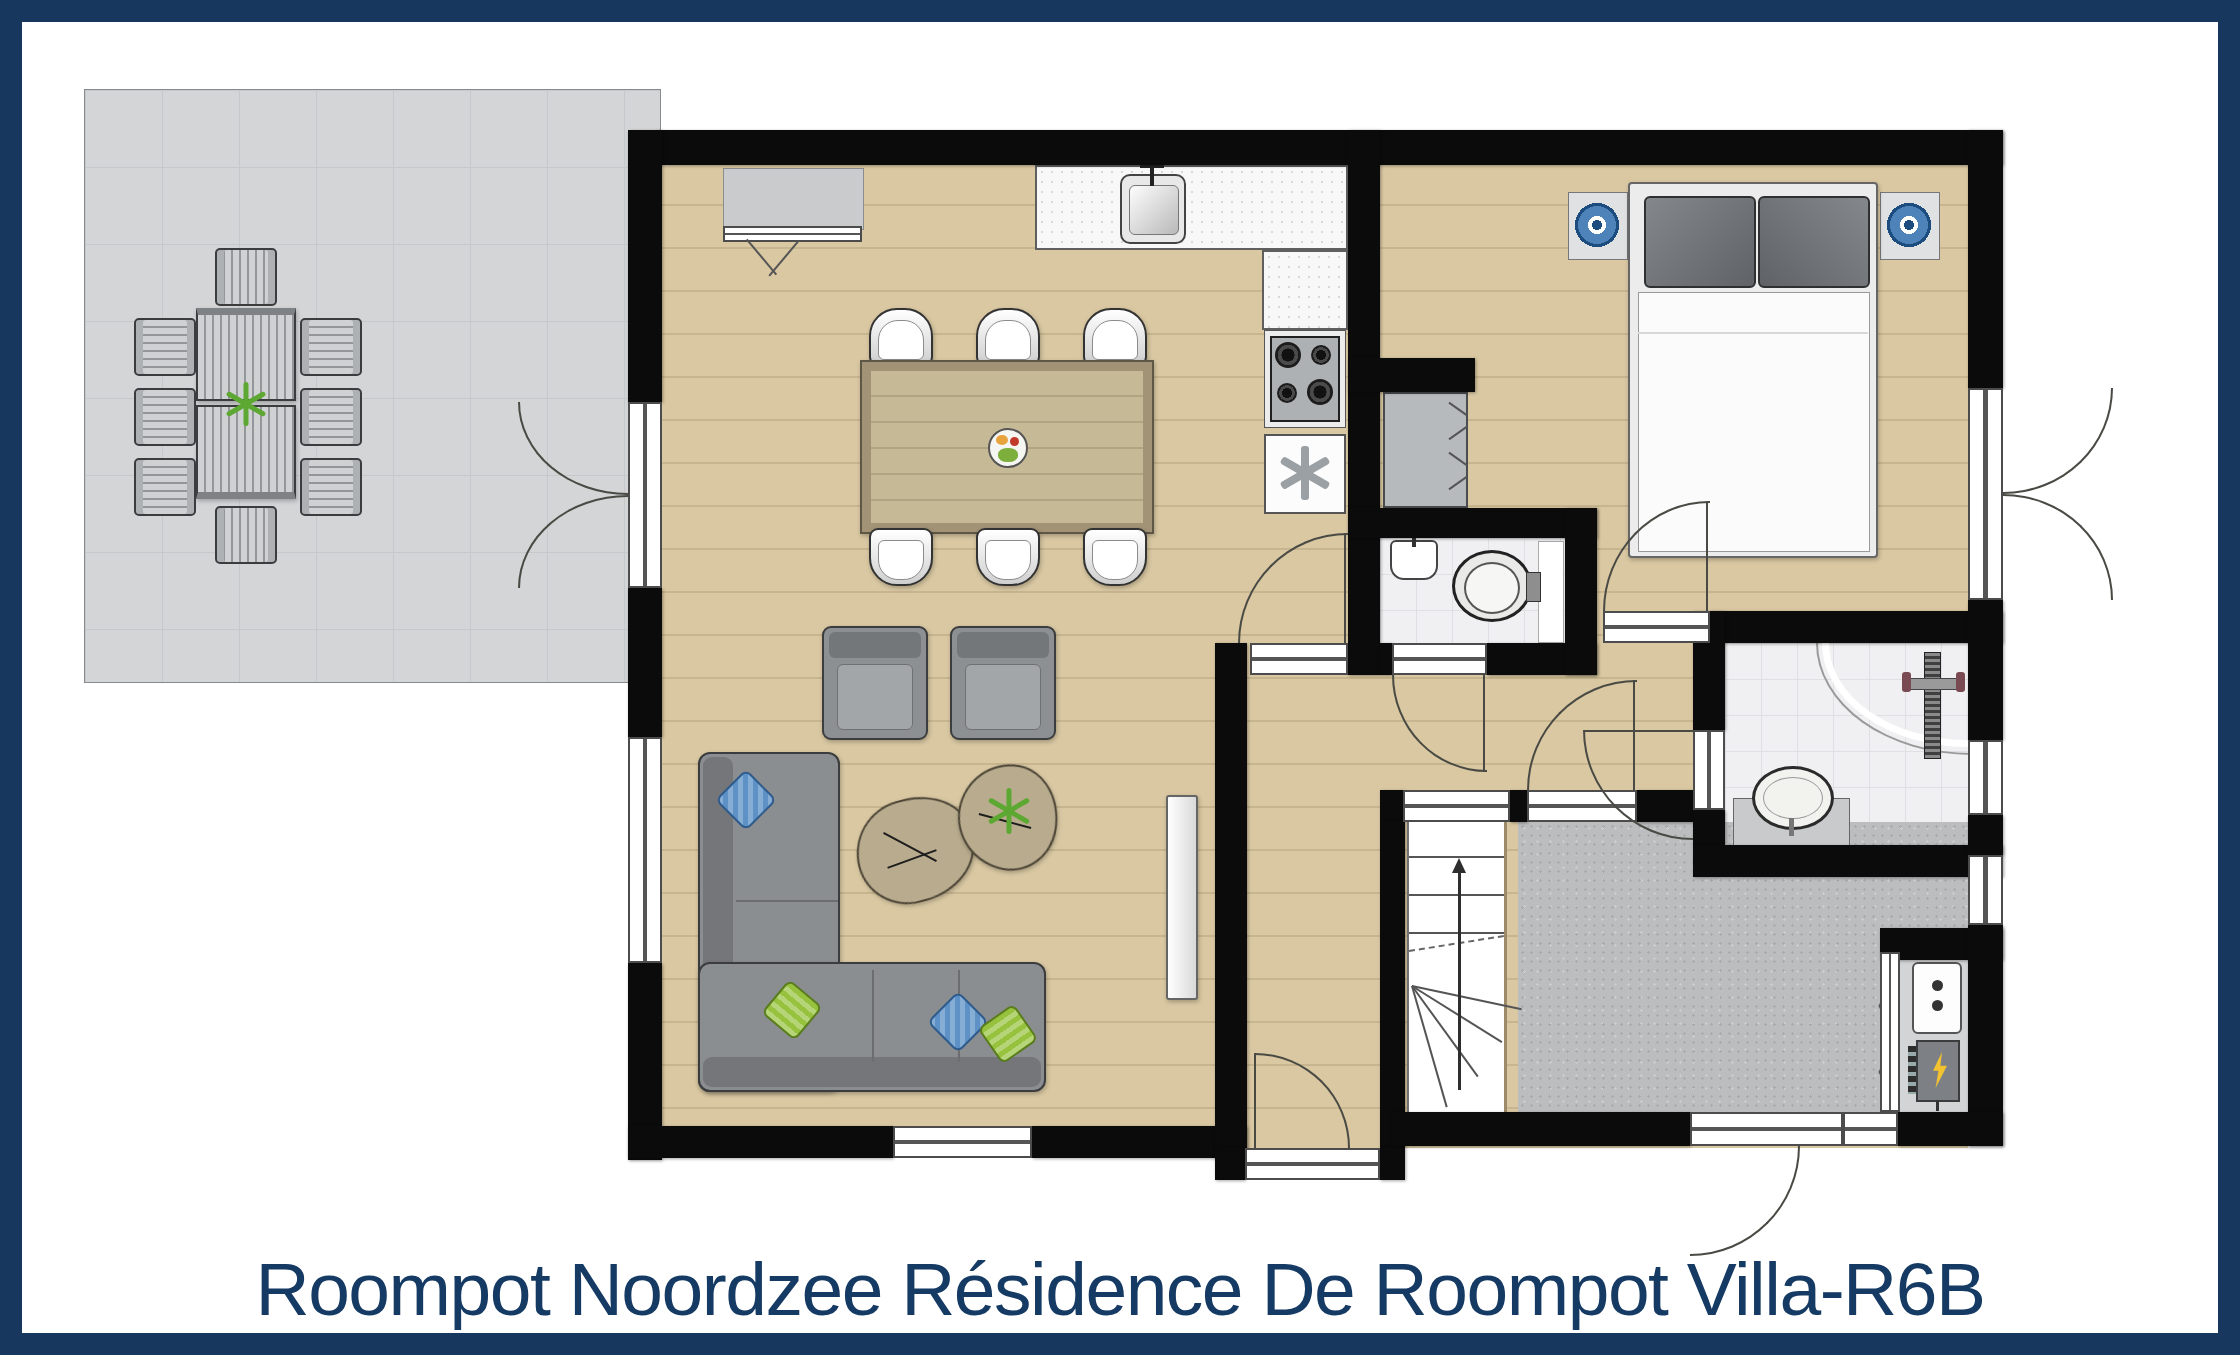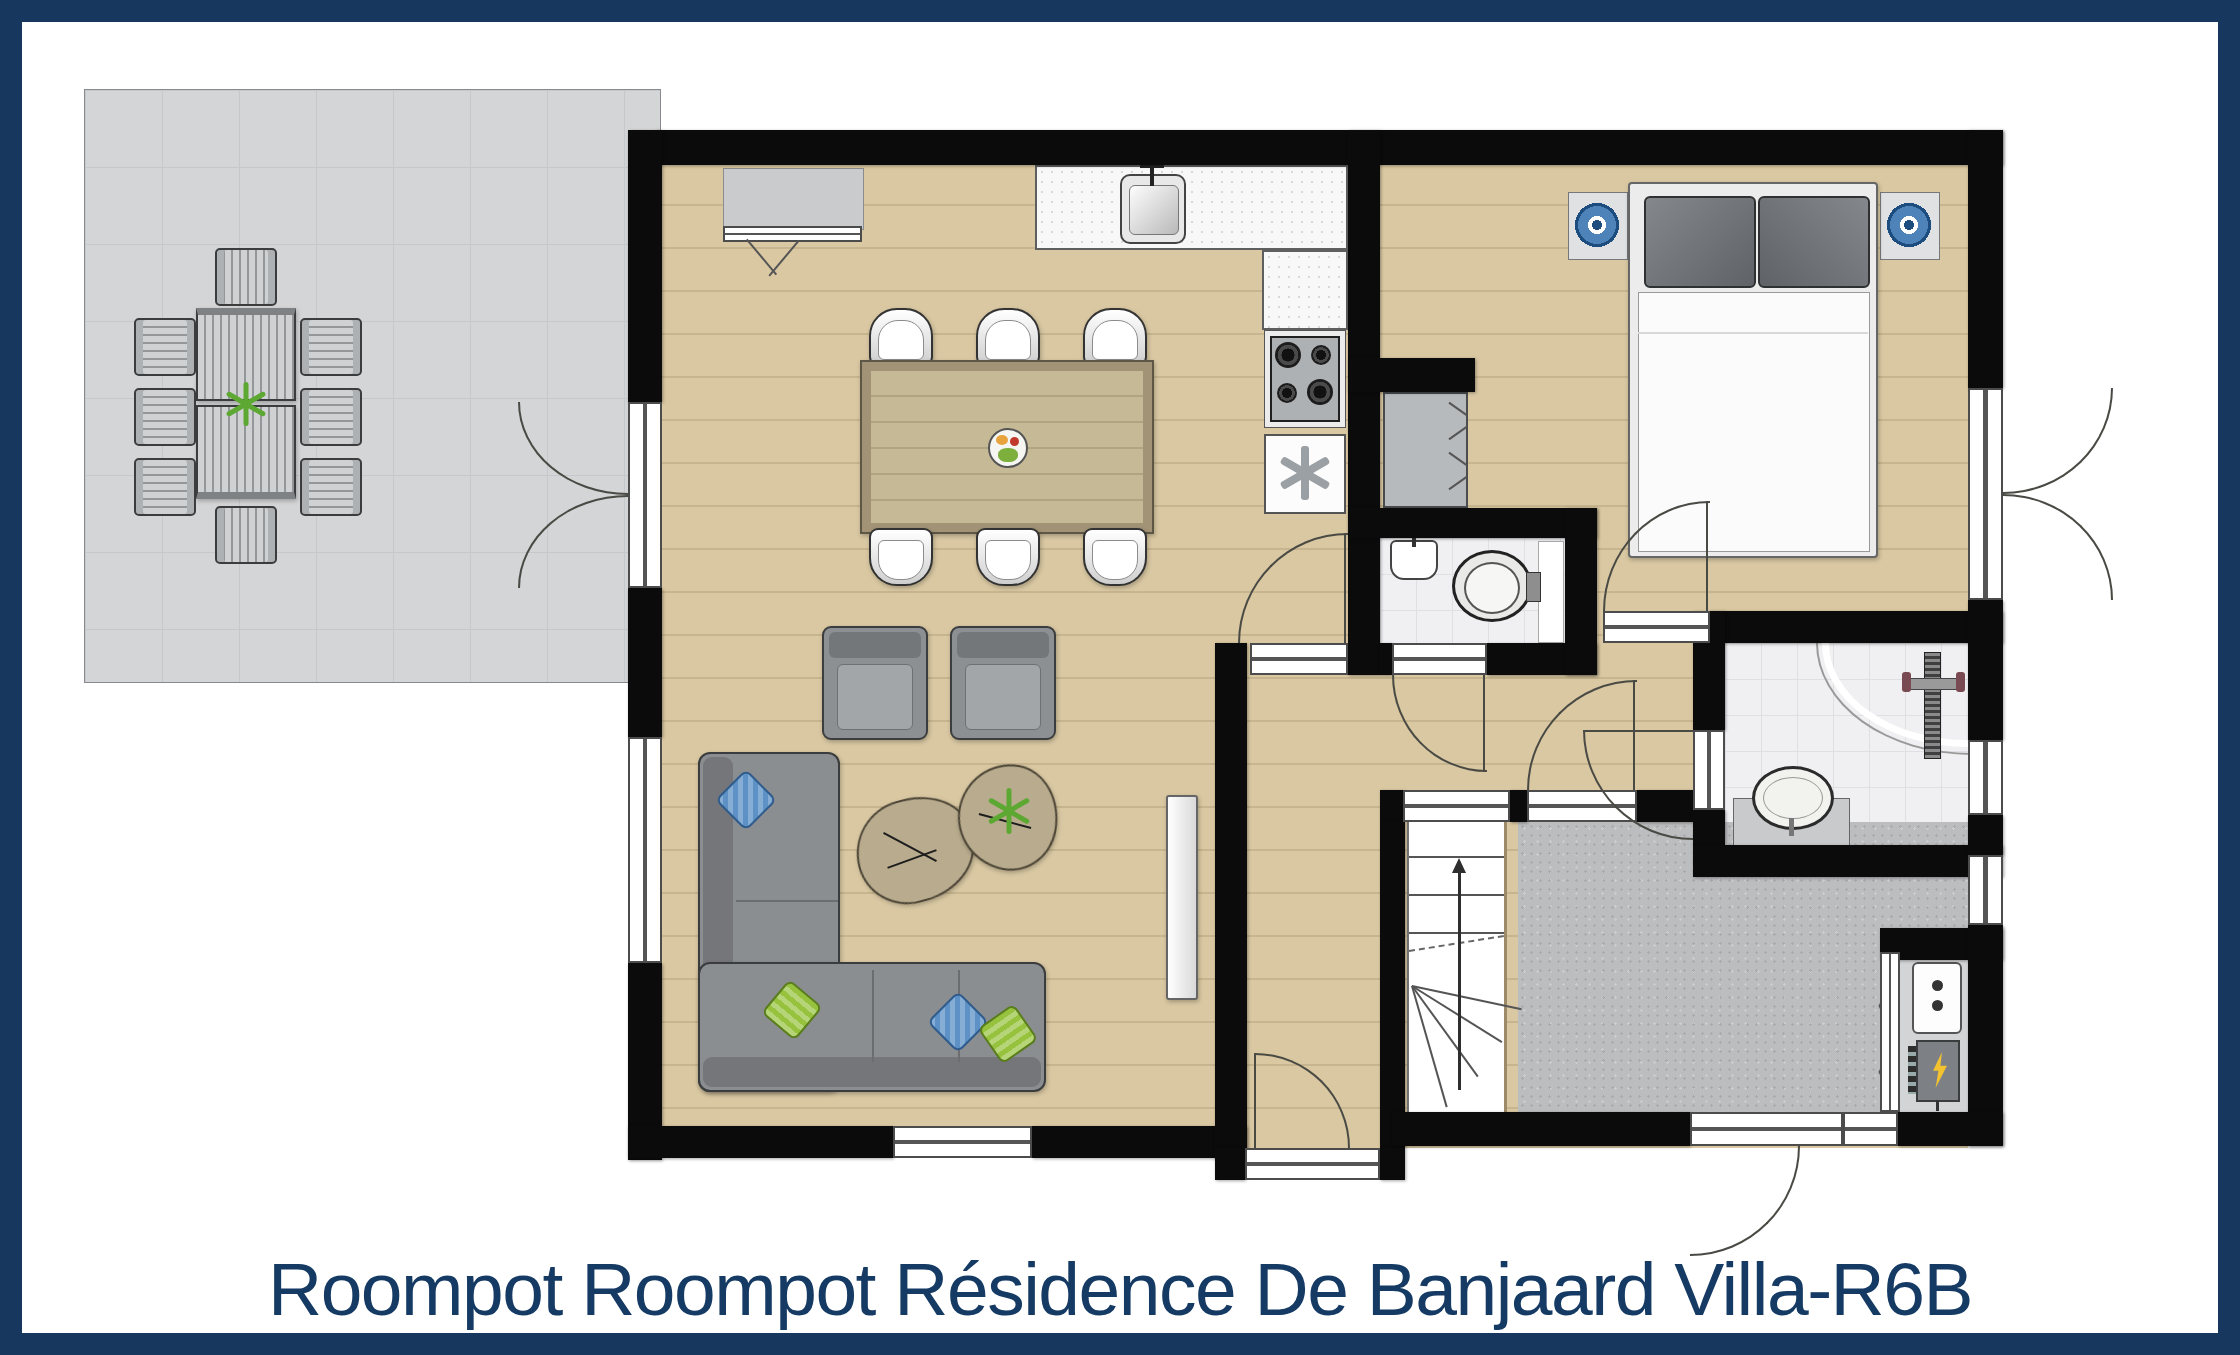--- a/index.html
+++ b/index.html
@@ -299,14 +299,14 @@
   <div class="arc arc-tl" style="left:1527px;top:680px;width:110px;height:110px;"></div>
   <span class="leaf" style="left:1633px;top:680px;width:2px;height:110px;"></span>
   <div class="arc arc-bl" style="left:1583px;top:730px;width:110px;height:110px;"></div>
   <span class="leaf" style="left:1583px;top:730px;width:110px;height:2px;"></span>
   <div class="arc arc-br" style="left:1690px;top:1146px;width:110px;height:110px;"></div>
   <div class="arc arc-tr" style="left:1255px;top:1053px;width:95px;height:95px;"></div>
   <span class="leaf" style="left:1254px;top:1053px;width:2px;height:95px;"></span>
   <div class="arc arc-br" style="left:2003px;top:388px;width:110px;height:106px;"></div>
   <div class="arc arc-tr" style="left:2003px;top:494px;width:110px;height:106px;"></div>
 
-  <div id="title">Roompot Roompot Résidence De Banjaard Villa-R6B</div>
+  <div id="title">Roompot Noordzee Résidence De Roompot Villa-R6B</div>
 </div>
 
 </body></html>

